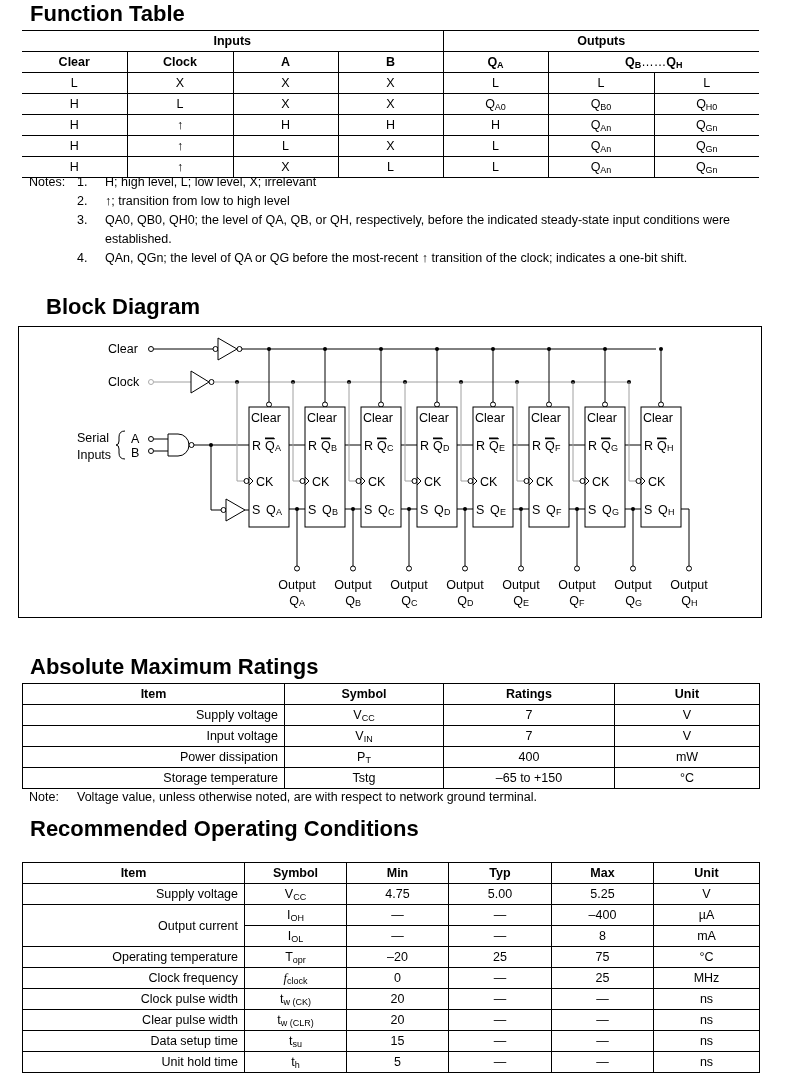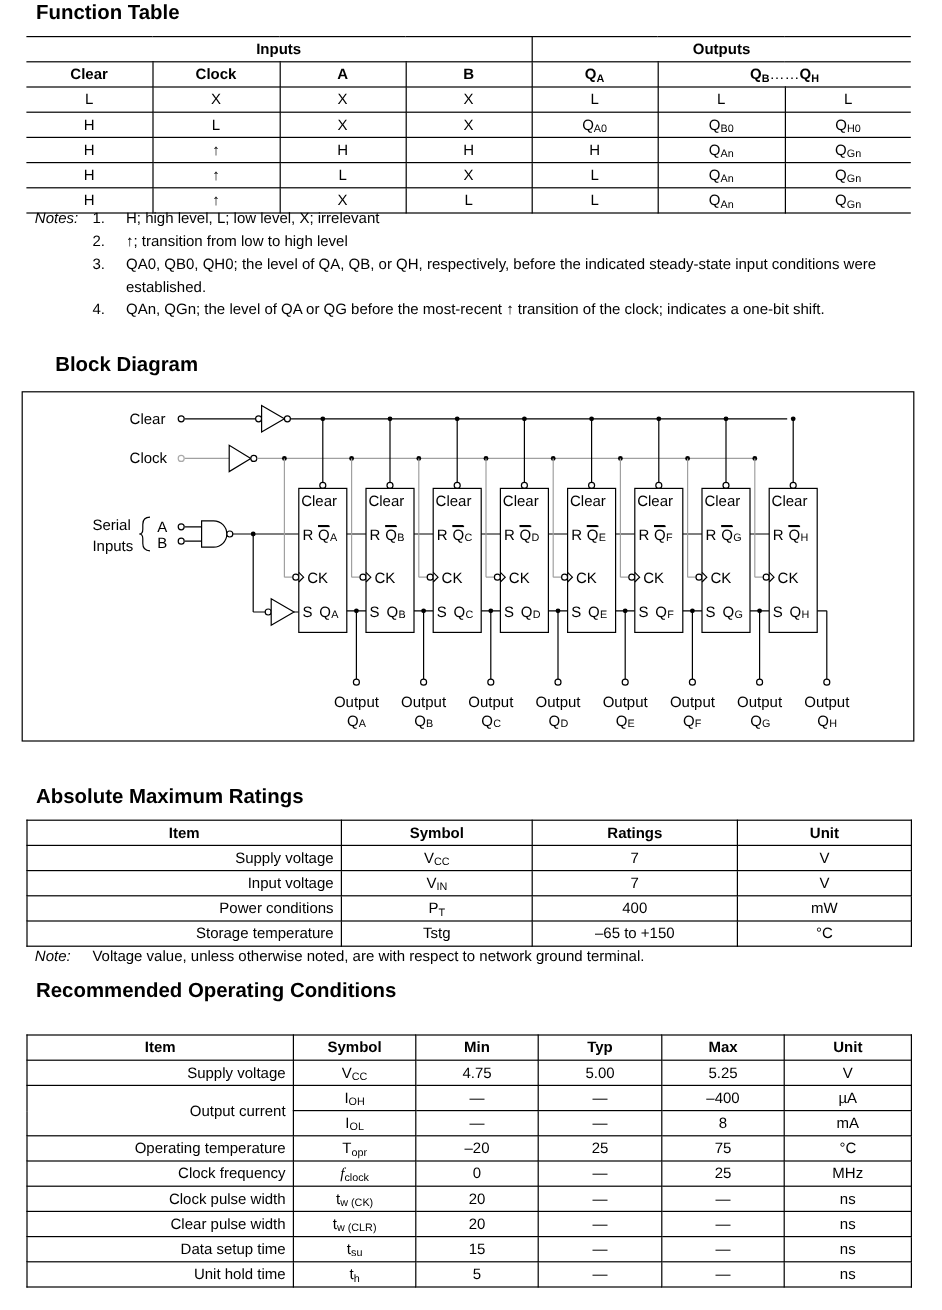--- a/index.html
+++ b/index.html
@@ -1,42 +1,42 @@
 <!DOCTYPE html>
 <html><head>
 <meta charset="utf-8">
 <style>
   html, body { margin: 0; padding: 0; background: #ffffff; }
   body {
     width: 785px; height: 1092px; position: relative; overflow: hidden;
     font-family: "Liberation Sans", sans-serif; color: #000; font-size: 12.5px;
   }
   .h2 {
-    position: absolute; left: 30px; font-weight: bold; font-size: 17px;
+    position: absolute; left: 30px; font-weight: bold; font-size: 22px;
     font-family: "Liberation Sans", sans-serif; margin: 0;
   }
   table.dt {
     position: absolute; border-collapse: collapse; table-layout: fixed;
     font-size: 12.5px;
   }
   table.dt td, table.dt th {
     border: 1px solid #000; padding: 0 6px; height: 20px; line-height: 18px;
     white-space: nowrap; overflow: hidden;
   }
   table.dt th { font-weight: bold; text-align: center; }
   table.dt td { text-align: center; }
   table.dt td.left { text-align: right; }
   table.dt .nb-l { border-left: none; }
   table.dt .nb-r { border-right: none; }
   sub { font-size: 9px; vertical-align: -2px; line-height: 0; }
   .notes {
     position: absolute; font-size: 12.5px; line-height: 19px;
   }
   .notes .row { display: flex; }
-  .notes .lbl { width: 48px; flex: none; font-style: italic; }
+  .notes .lbl { width: 48px; flex: none; }
   .notes .num { width: 28px; flex: none; }
   .notes .txt { flex: 1; }
   .diagram {
     position: absolute; left: 18px; top: 326px; width: 744px; height: 292px;
     border: 1.5px solid #000; box-sizing: border-box;
   }
   .diagram svg { position: absolute; left: 0; top: 0; }
   .svgtxt { font-family: "Liberation Sans", sans-serif; font-size: 12.5px; fill: #000; }
   .svgsub { font-family: "Liberation Sans", sans-serif; font-size: 9px; fill: #000; }
 </style>
@@ -429,21 +429,21 @@
     <td>7</td>
     <td>V</td>
   </tr>
   <tr>
     <td class="left">Input voltage</td>
     <td><span>V</span><sub>IN</sub></td>
     <td>7</td>
     <td>V</td>
   </tr>
   <tr>
-    <td class="left">Power conditions</td>
+    <td class="left">Power dissipation</td>
     <td><span>P</span><sub>T</sub></td>
     <td>400</td>
     <td>mW</td>
   </tr>
   <tr>
     <td class="left">Storage temperature</td>
     <td><span>Tstg</span><sub></sub></td>
     <td>–65 to +150</td>
     <td>°C</td>
   </tr>

